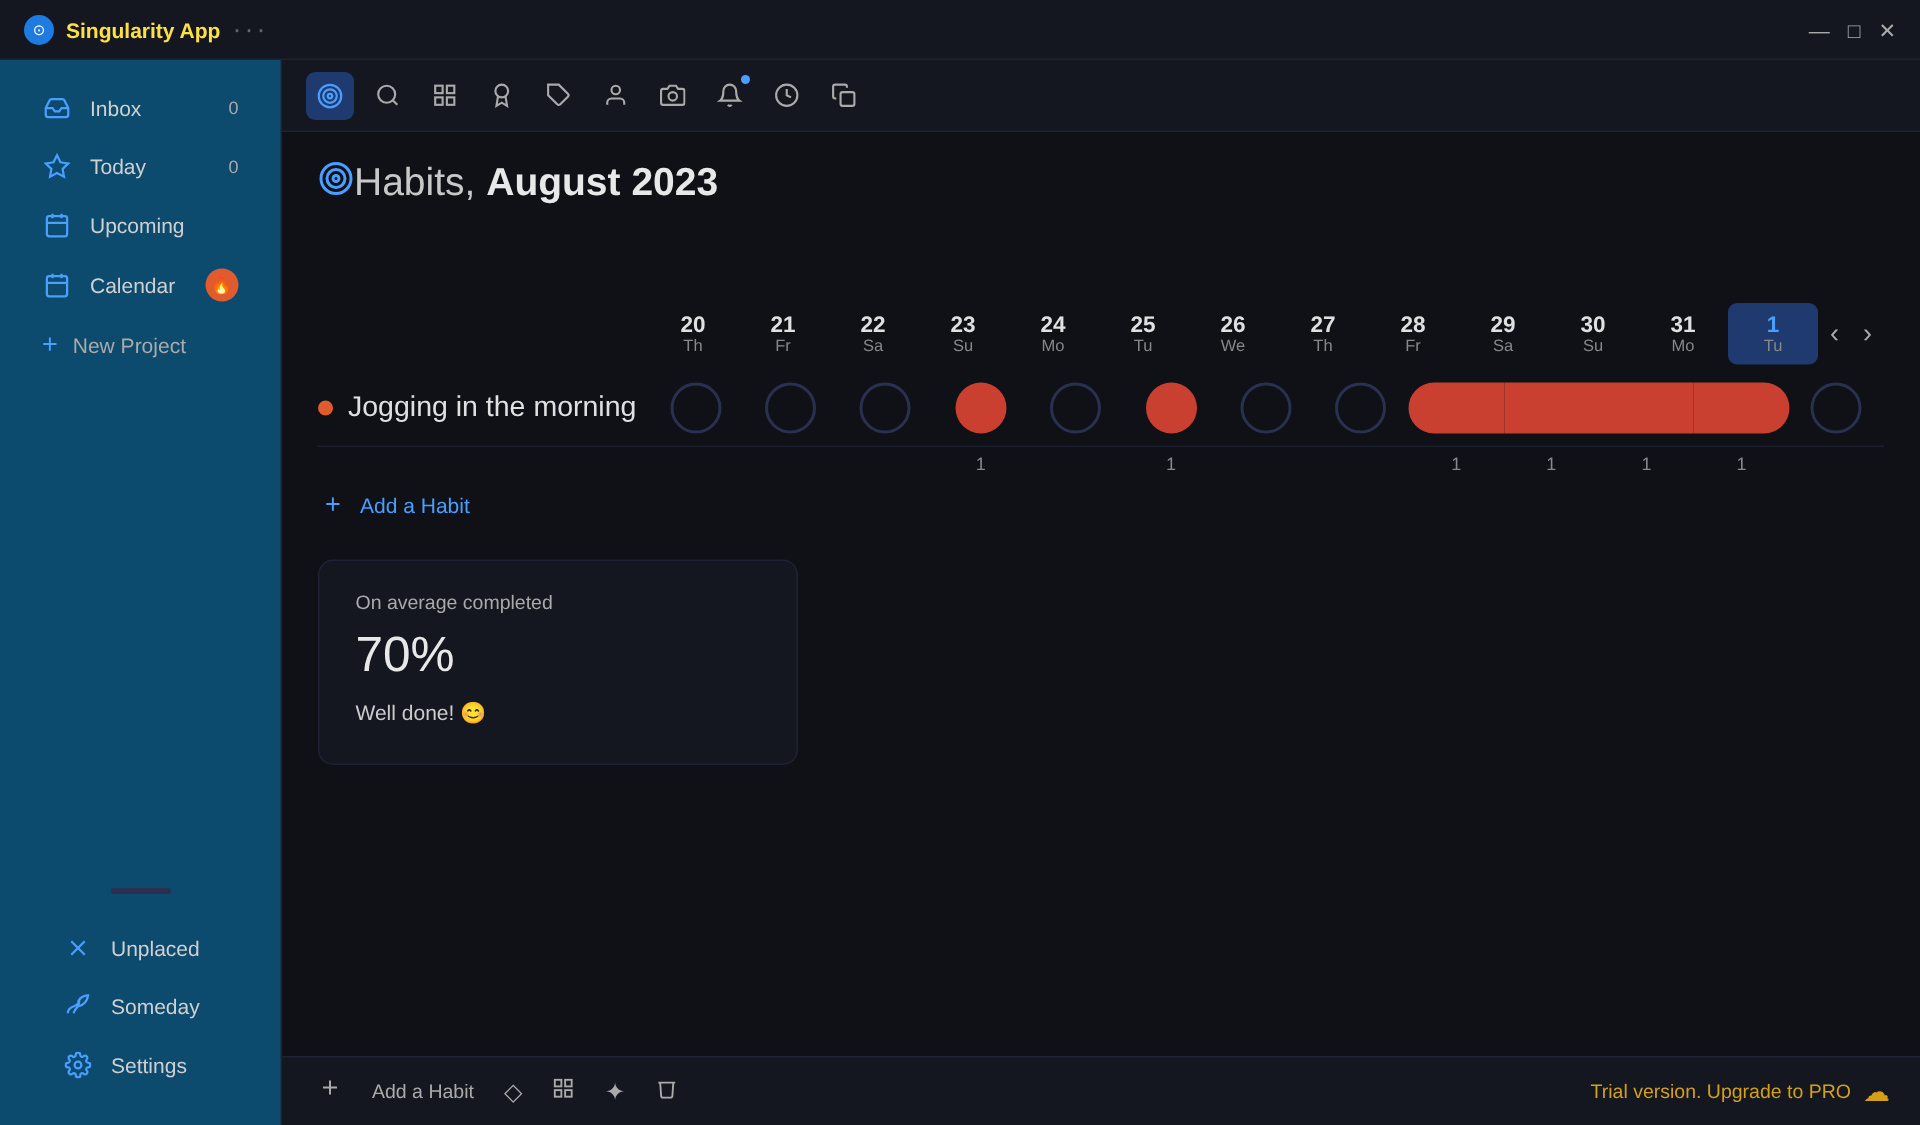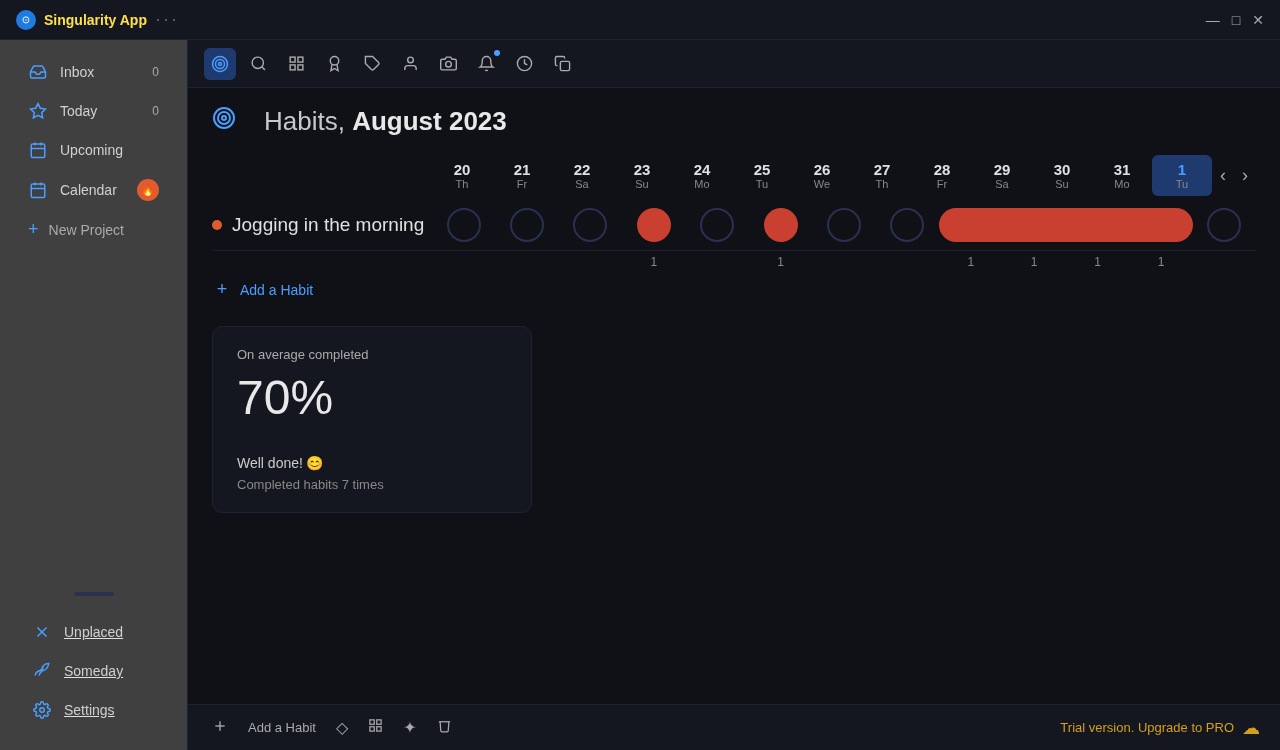--- a/index.html
+++ b/index.html
@@ -58,21 +58,21 @@
     }
     
     .main-layout {
       display: flex;
       flex: 1;
       overflow: hidden;
     }
     
     .sidebar {
       width: 338px;
-      background: #404040;
+      background: #0c4a6e;
       border-right: 1px solid #1e2235;
       display: flex;
       flex-direction: column;
       padding: 12px 0;
     }
     .sidebar-top {
       flex: 1;
     }
     .sidebar-item {
       display: flex;
@@ -117,22 +117,21 @@
     }
     .new-project-icon {
       color: #4a9eff;
       font-size: 18px;
     }
     .new-project-label {
       font-size: 14px;
       color: #aaa;
     }
     .sidebar-bottom {
-      padding: 8px 4px;
-      text-decoration: underline;
+      padding: 8px 14px;
     }
     
     .content {
       flex: 1;
       background: #0f1117;
       display: flex;
       flex-direction: column;
     }
     
     .top-toolbar {
@@ -152,43 +151,44 @@
       color: #aaa;
       font-size: 16px;
     }
     .toolbar-icon.active {
       background: #1e3a6e;
       color: #4a9eff;
     }
     
     .page-header {
       display: flex;
-      align-items: flex-start;
+      align-items: flex-end;
       padding: 18px 24px;
-      gap: 28px;
+      gap: 0;
     }
     .page-header-icon {
       color: #4a9eff;
       font-size: 22px;
     }
     .page-title {
       font-size: 26px;
       font-weight: 400;
       color: #c8c8c8;
     }
     .page-title-bold {
       font-weight: 700;
       color: #e8e8e8;
     }
     
     .calendar-area {
       display: flex;
       align-items: center;
       padding: 0 24px;
       margin-bottom: 4px;
+      margin-top: 47px;
     }
     .cal-nav {
       color: #aaa;
       cursor: pointer;
       font-size: 18px;
       padding: 4px 8px;
     }
     .cal-days {
       display: flex;
       flex: 1;
@@ -304,24 +304,24 @@
       border-radius: 10px;
       padding: 20px 24px;
       max-width: 320px;
     }
     .stats-label {
       font-size: 13px;
       color: #aaa;
       margin-bottom: 8px;
     }
     .stats-percent {
-      font-size: 48px;
+      font-size: 33px;
       font-weight: 300;
       color: #e8e8e8;
-      margin-bottom: 30px;
+      margin-bottom: 12px;
     }
     .stats-well-done {
       font-size: 14px;
       color: #ccc;
       margin-bottom: 6px;
     }
     .stats-completed {
       font-size: 13px;
       color: #888;
     }
@@ -703,21 +703,20 @@
 
         <div class="add-habit-row">
           <span class="add-habit-icon">+</span>
           <span class="add-habit-label">Add a Habit</span>
         </div>
 
         <div class="stats-card">
           <div class="stats-label">On average completed</div>
           <div class="stats-percent">70%</div>
           <div class="stats-well-done">Well done! 😊</div>
-          <div class="stats-completed">Completed habits 7 times</div>
         </div>
 
       </div>
     </div>
 
     <div class="bottom-bar">
       <div class="bottom-bar-left">
         <span class="bottom-icon">
           <svg width="16" height="16" viewBox="0 0 24 24" fill="none" stroke="currentColor" stroke-width="2">
               <line x1="12" y1="5" x2="12" y2="19"></line>

